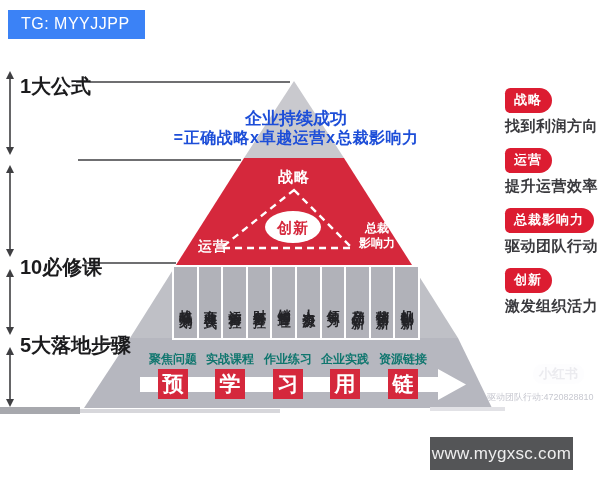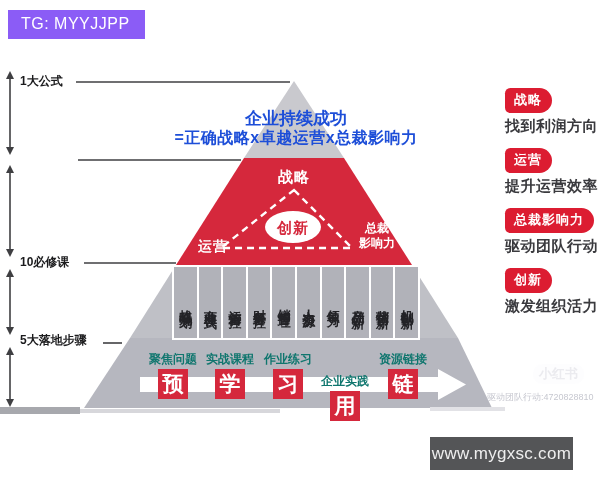--- a/index.html
+++ b/index.html
@@ -12,43 +12,43 @@
     width:600px;height:480px;
     background:#ffffff;
     overflow:hidden;
   }
   .abs{position:absolute;}
   svg.layer{position:absolute;left:0;top:0;}
 
   
   .tg-badge{
     left:8px;top:10px;
-    background:#8b5cf6;color:#ffffff;
+    background:#3b82f6;color:#ffffff;
     font-size:16px;letter-spacing:.5px;
     padding:5px 15px 6px 13px;
   }
 
   
   .axis-label{
     left:20px;
-    color:#1b1b1d;font-size:12px;font-weight:600;
+    color:#1b1b1d;font-size:20px;font-weight:600;
     white-space:nowrap;
   }
   .axis-1{top:73px;}
   .axis-2{top:151px;}
   .axis-3{top:254px;}
   .axis-4{top:332px;}
 
   
   .py-title{
     left:296px;transform:translateX(-50%);
     color:#1d4ed8;font-weight:800;white-space:nowrap;text-align:center;
   }
   .py-title.l1{top:107px;font-size:17px;}
-  .py-title.l2{top:128px;font-size:16px;letter-spacing:.5px;}
+  .py-title.l2{top:128px;font-size:16px;letter-spacing:.5px;font-family:Liberation Mono, monospace;}
 
   
   .band-label{color:#ffffff;font-weight:800;white-space:nowrap;}
   .lbl-strategy{left:294px;top:168px;transform:translateX(-50%);font-size:15px;letter-spacing:1px;}
   .lbl-ops{left:213px;top:238px;transform:translateX(-50%);font-size:14px;letter-spacing:1px;}
   .lbl-ceo{left:377px;top:221px;transform:translateX(-50%);font-size:12px;line-height:14.5px;text-align:center;}
   .lbl-innov{
     left:293px;top:219px;transform:translateX(-50%);
     color:#d5283c;font-weight:800;font-size:15px;letter-spacing:1px;white-space:nowrap;
   }
@@ -74,21 +74,21 @@
   .step-label{
     top:351px;transform:translateX(-50%);
     font-size:12px;font-weight:700;color:#0f766e;white-space:nowrap;
   }
   .step-key{
     top:369px;transform:translateX(-50%);
     width:30px;height:30px;background:#d5283c;
     color:#ffffff;font-size:21px;font-weight:800;
     text-align:center;line-height:30px;
   }
-  .sc-1{left:173px;} .sc-2{left:230px;} .sc-3{left:288px;} .sc-4{left:345px;margin-top:22px;} .sc-5{left:403px;}
+  .sc-1{left:173px;} .sc-2{left:230px;} .sc-3{left:288px;} .sc-4{left:345px;} .sc-5{left:403px;}
 
   
   .legend-item{left:505px;width:100px;}
   .li-1{top:88px;} .li-2{top:148px;} .li-3{top:208px;} .li-4{top:268px;}
   .legend-pill{
     display:inline-block;background:#dc1c31;color:#ffffff;
     font-size:13px;font-weight:700;letter-spacing:1px;
     padding:3px 10px 4px 9px;
     border-radius:6px 14px 14px 6px;
   }

